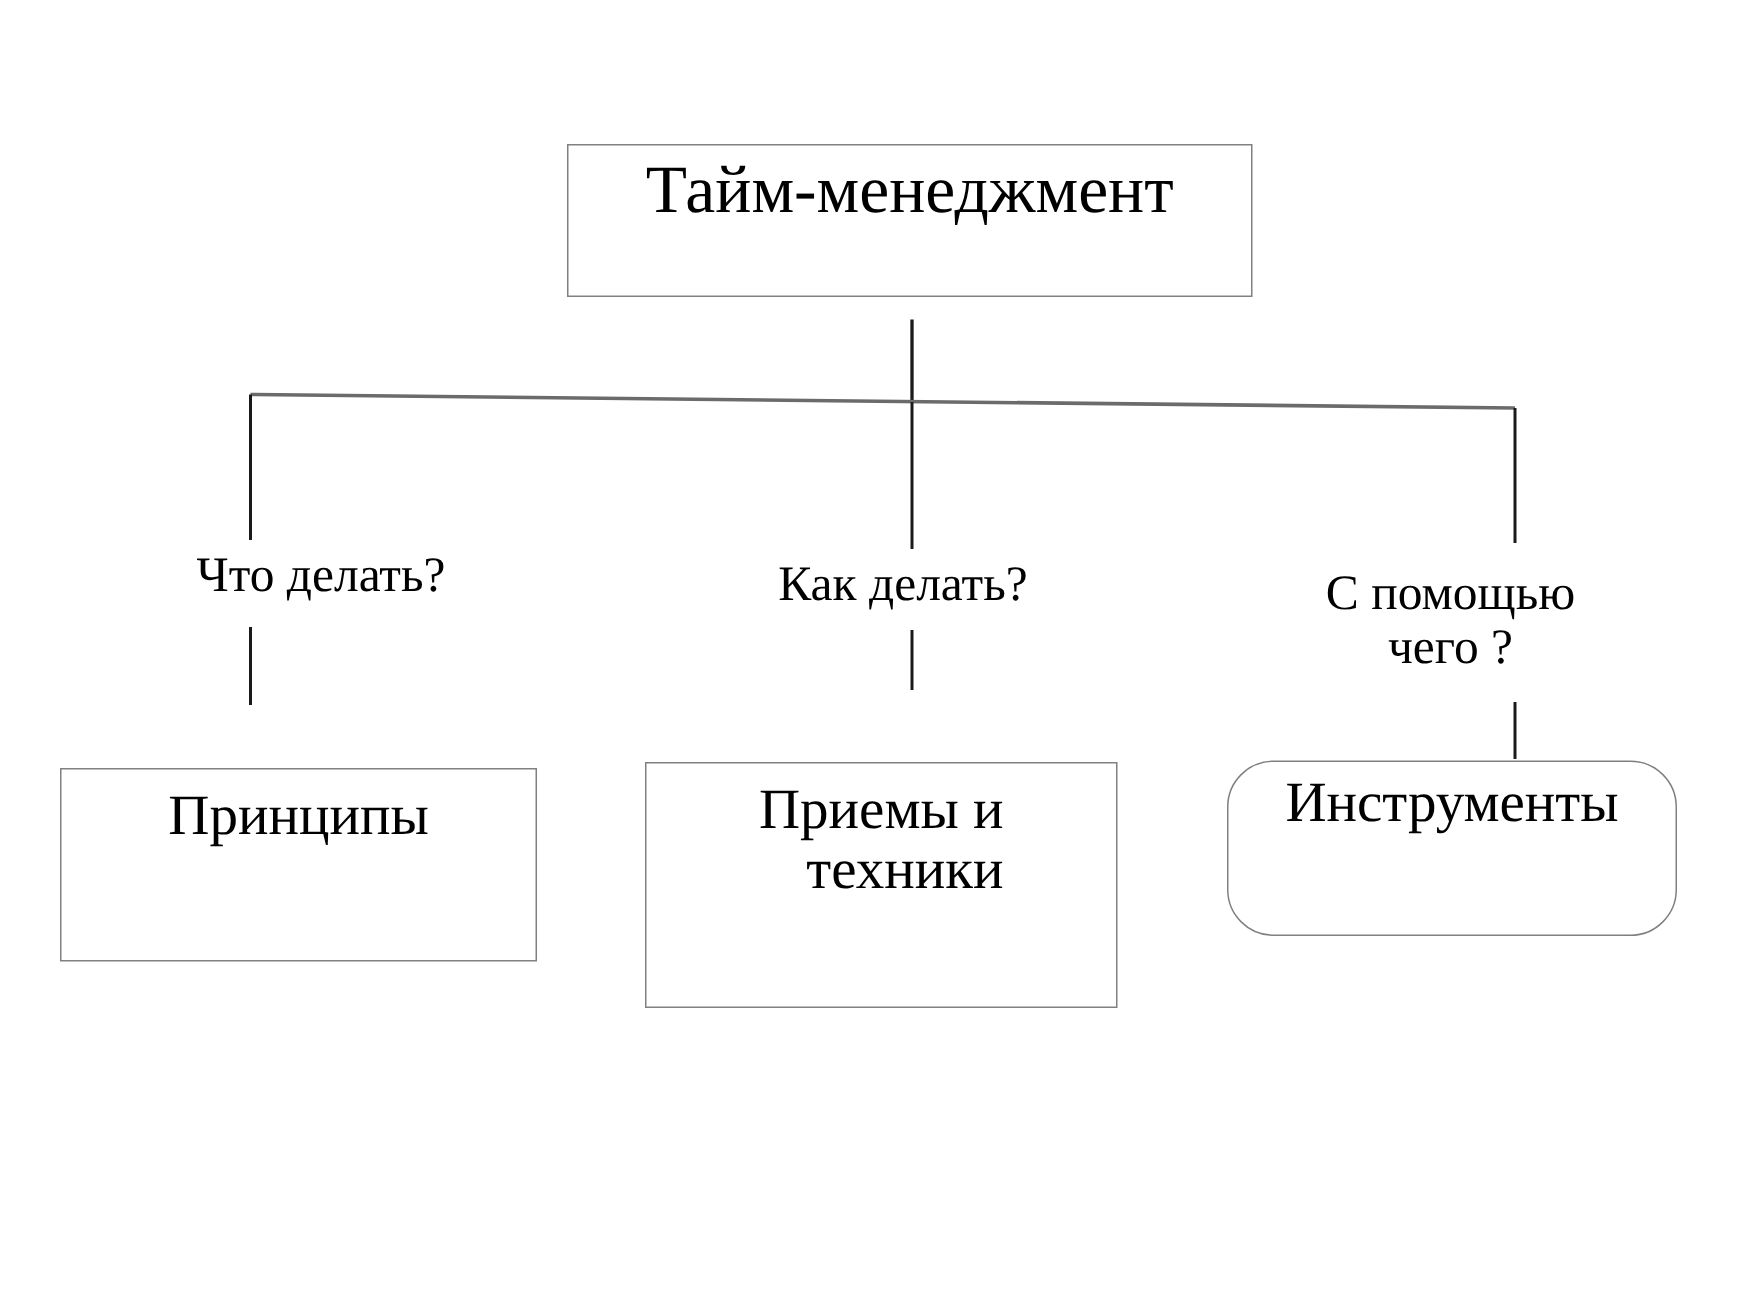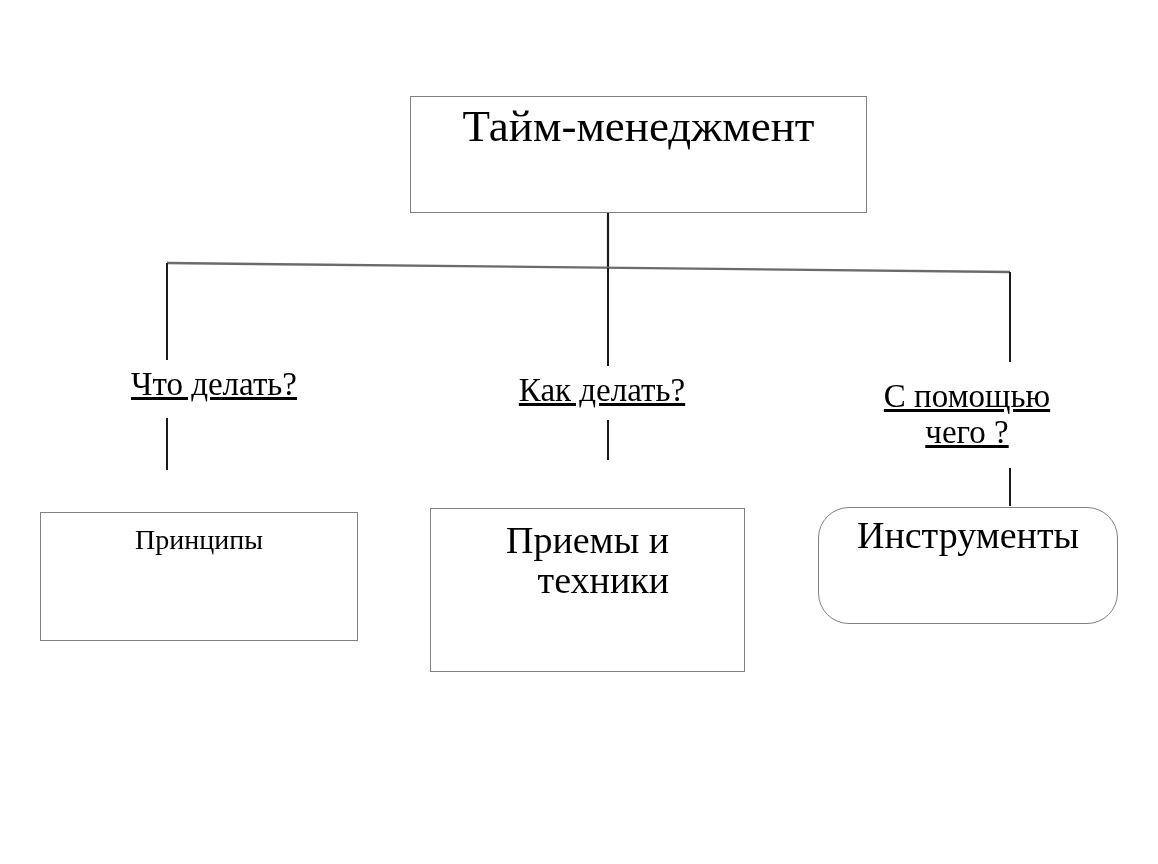--- a/index.html
+++ b/index.html
@@ -39,37 +39,36 @@
   }
   .node-box .node-label {
     text-align: center;
     line-height: 1.05;
     white-space: pre-line;
   }
   #box-root {
     left: 378px;
     top: 96px;
     width: 457px;
-    height: 117px;
+    height: 102px;
     align-items: flex-start;
-    margin-left: 32px;
   }
   #box-root .node-label {
     font-size: 45px;
     padding-top: 6px;
   }
   #box-principles {
     left: 40px;
     top: 512px;
     width: 318px;
     height: 129px;
     align-items: flex-start;
   }
   #box-principles .node-label {
-    font-size: 28px;
+    font-size: 38px;
     padding-top: 12px;
   }
   #box-methods {
     left: 430px;
     top: 508px;
     width: 315px;
     height: 164px;
     align-items: flex-start;
   }
   #box-methods .node-label {
@@ -89,21 +88,20 @@
     font-size: 38px;
     padding-top: 8px;
   }
   
   .question-label {
     position: absolute;
     text-align: center;
     line-height: 1.1;
     white-space: pre-line;
     font-size: 33px;
-    text-decoration: underline;
   }
   #label-what {
     left: 58px;
     top: 366px;
     width: 312px;
   }
   #label-how {
     left: 452px;
     top: 372px;
     width: 300px;

